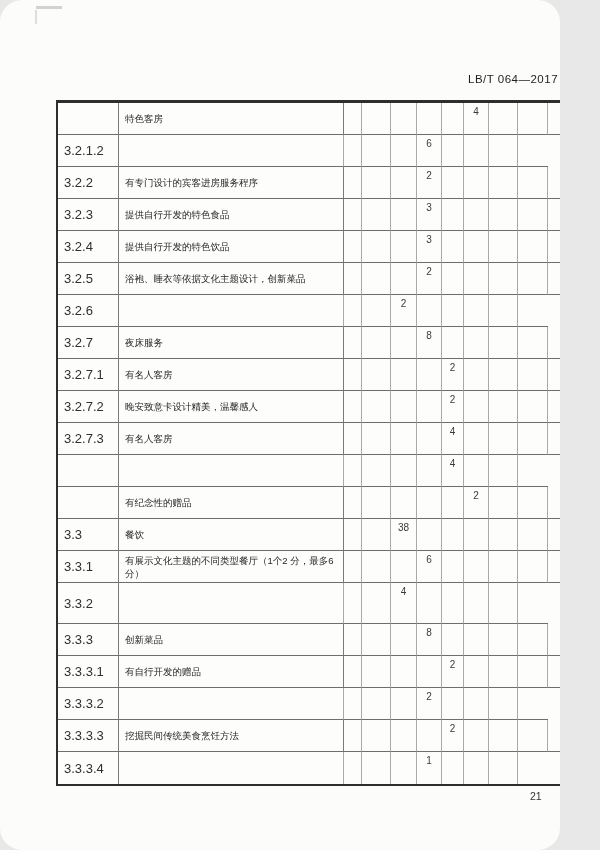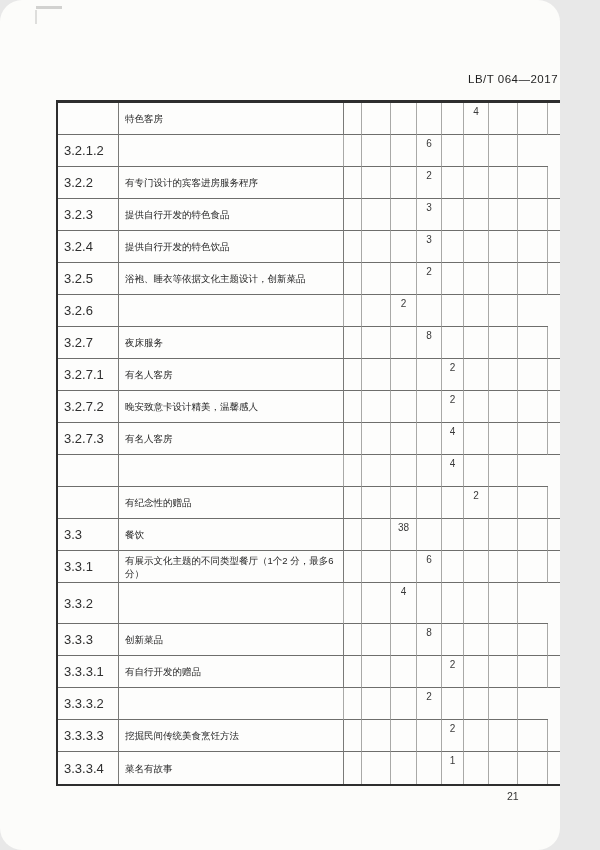--- a/index.html
+++ b/index.html
@@ -16,21 +16,21 @@
   .scan-edge-right{position:absolute;left:584px;top:92px;width:2px;height:446px;background:#dcdcda;}
   .scan-mark-tl{position:absolute;left:36px;top:6px;width:26px;height:3px;background:#d2d2d0;}
   .scan-mark-tl2{position:absolute;left:35px;top:10px;width:2px;height:14px;background:#dededc;}
 
   .std-number{
     position:absolute;left:468px;top:73px;
     font-size:11.5px;letter-spacing:0.5px;color:#1f1f1f;
     white-space:nowrap;
   }
   .page-number{
-    position:absolute;left:507px;top:790px;
+    position:absolute;left:530px;top:790px;
     font-size:10.5px;color:#333;
   }
 
   .score-table{
     position:absolute;left:56px;top:100px;
     width:521px;
     border:2px solid #2e2e2e;border-top-width:3px;
     background:#fdfdfc;
     box-sizing:border-box;
   }
@@ -351,21 +351,20 @@
         <div class="sc"></div>
         <div class="sc">2</div>
         <div class="sc"></div>
         <div class="sc"></div>
         <div class="sc"></div>
         <div class="sc"></div>
     </div>
 
     <div class="t-row">
       <div class="cell-code">3.3.3.4</div>
-      <div class="cell-desc">菜名有故事</div>
       <div class="sc"></div>
         <div class="sc"></div>
         <div class="sc"></div>
         <div class="sc"></div>
         <div class="sc">1</div>
         <div class="sc"></div>
         <div class="sc"></div>
         <div class="sc"></div>
         <div class="sc"></div>
     </div>

